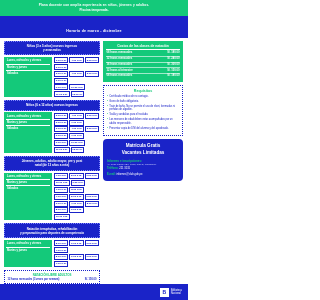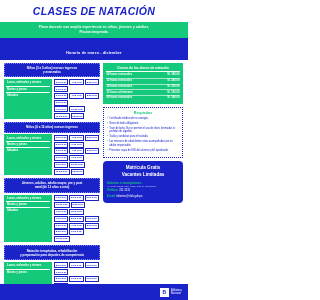--- a/index.html
+++ b/index.html
@@ -219,23 +219,20 @@
     display: flex; align-items: center; justify-content: center;
     color: #1a23c8; font-size: 5px; font-weight: bold;
   }
   .logo-txt { color: #ffffff; font-size: 2.6px; line-height: 3.2px; }
 </style>
 </head>
 <body>
 
 <div class="poster">
 
-  <div class="title-bar">
-    <div class="title">CLASES DE NATACIÓN</div>
-  </div>
 
   <div class="green-band">
     <div class="l1">Plana docente con amplia experiencia en niños, jóvenes y adultos.</div>
     <div class="l2">Piscina temperada.</div>
   </div>
 
   <div class="blue-band">
     <span>Horario de marzo - diciembre</span>
   </div>
 

